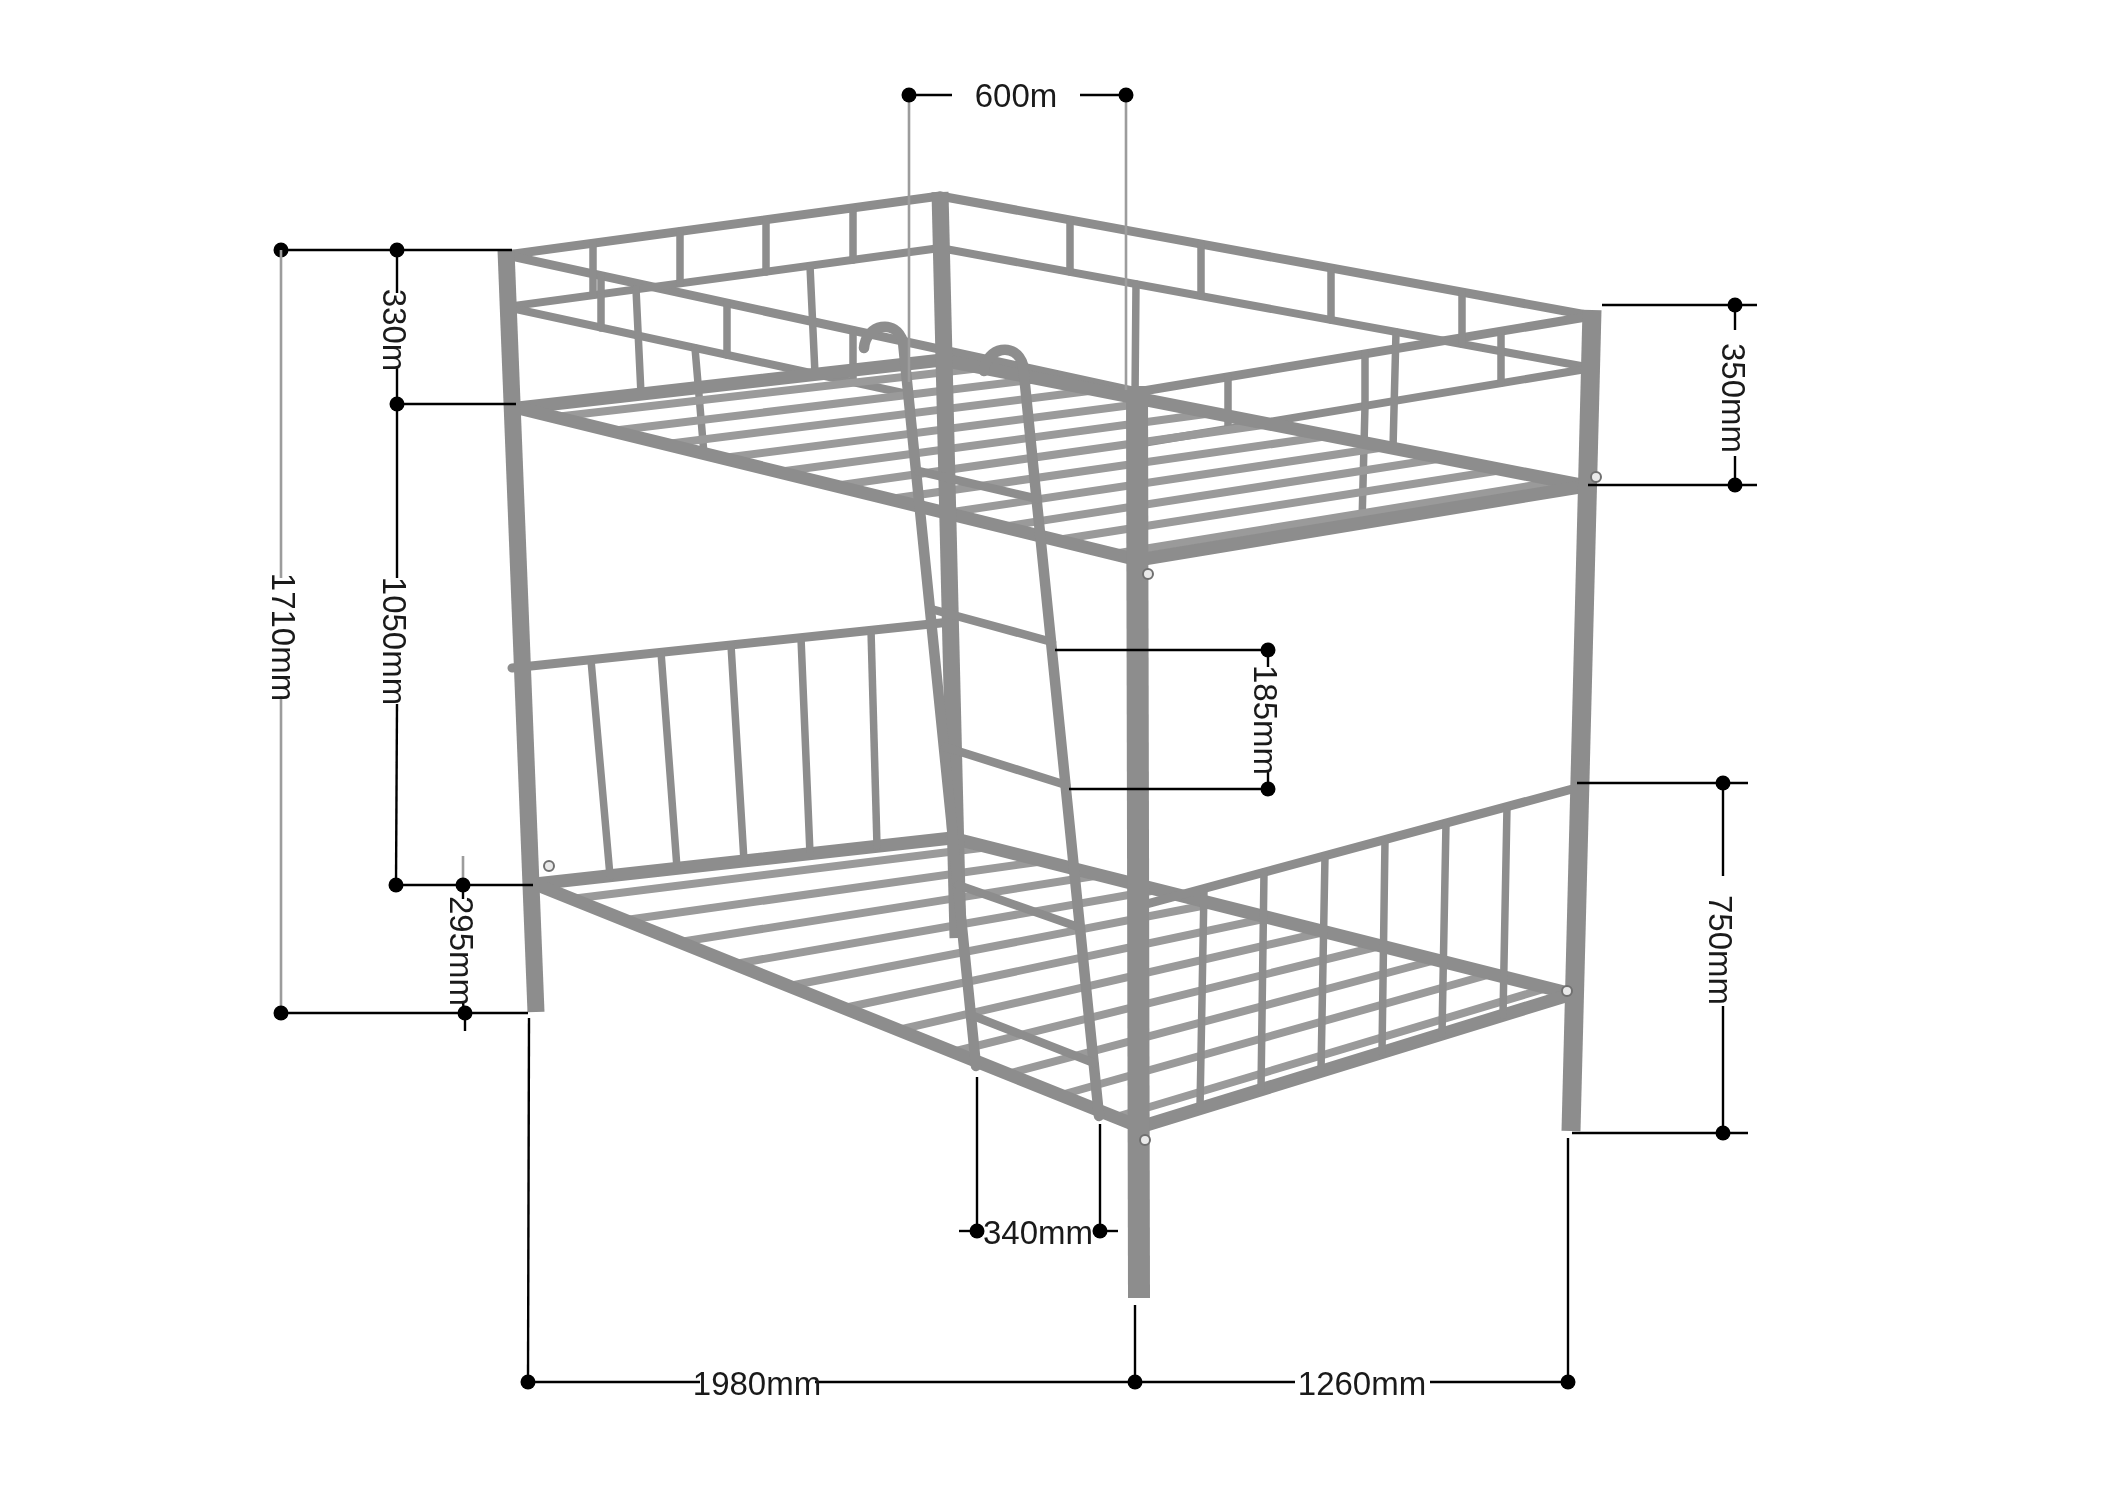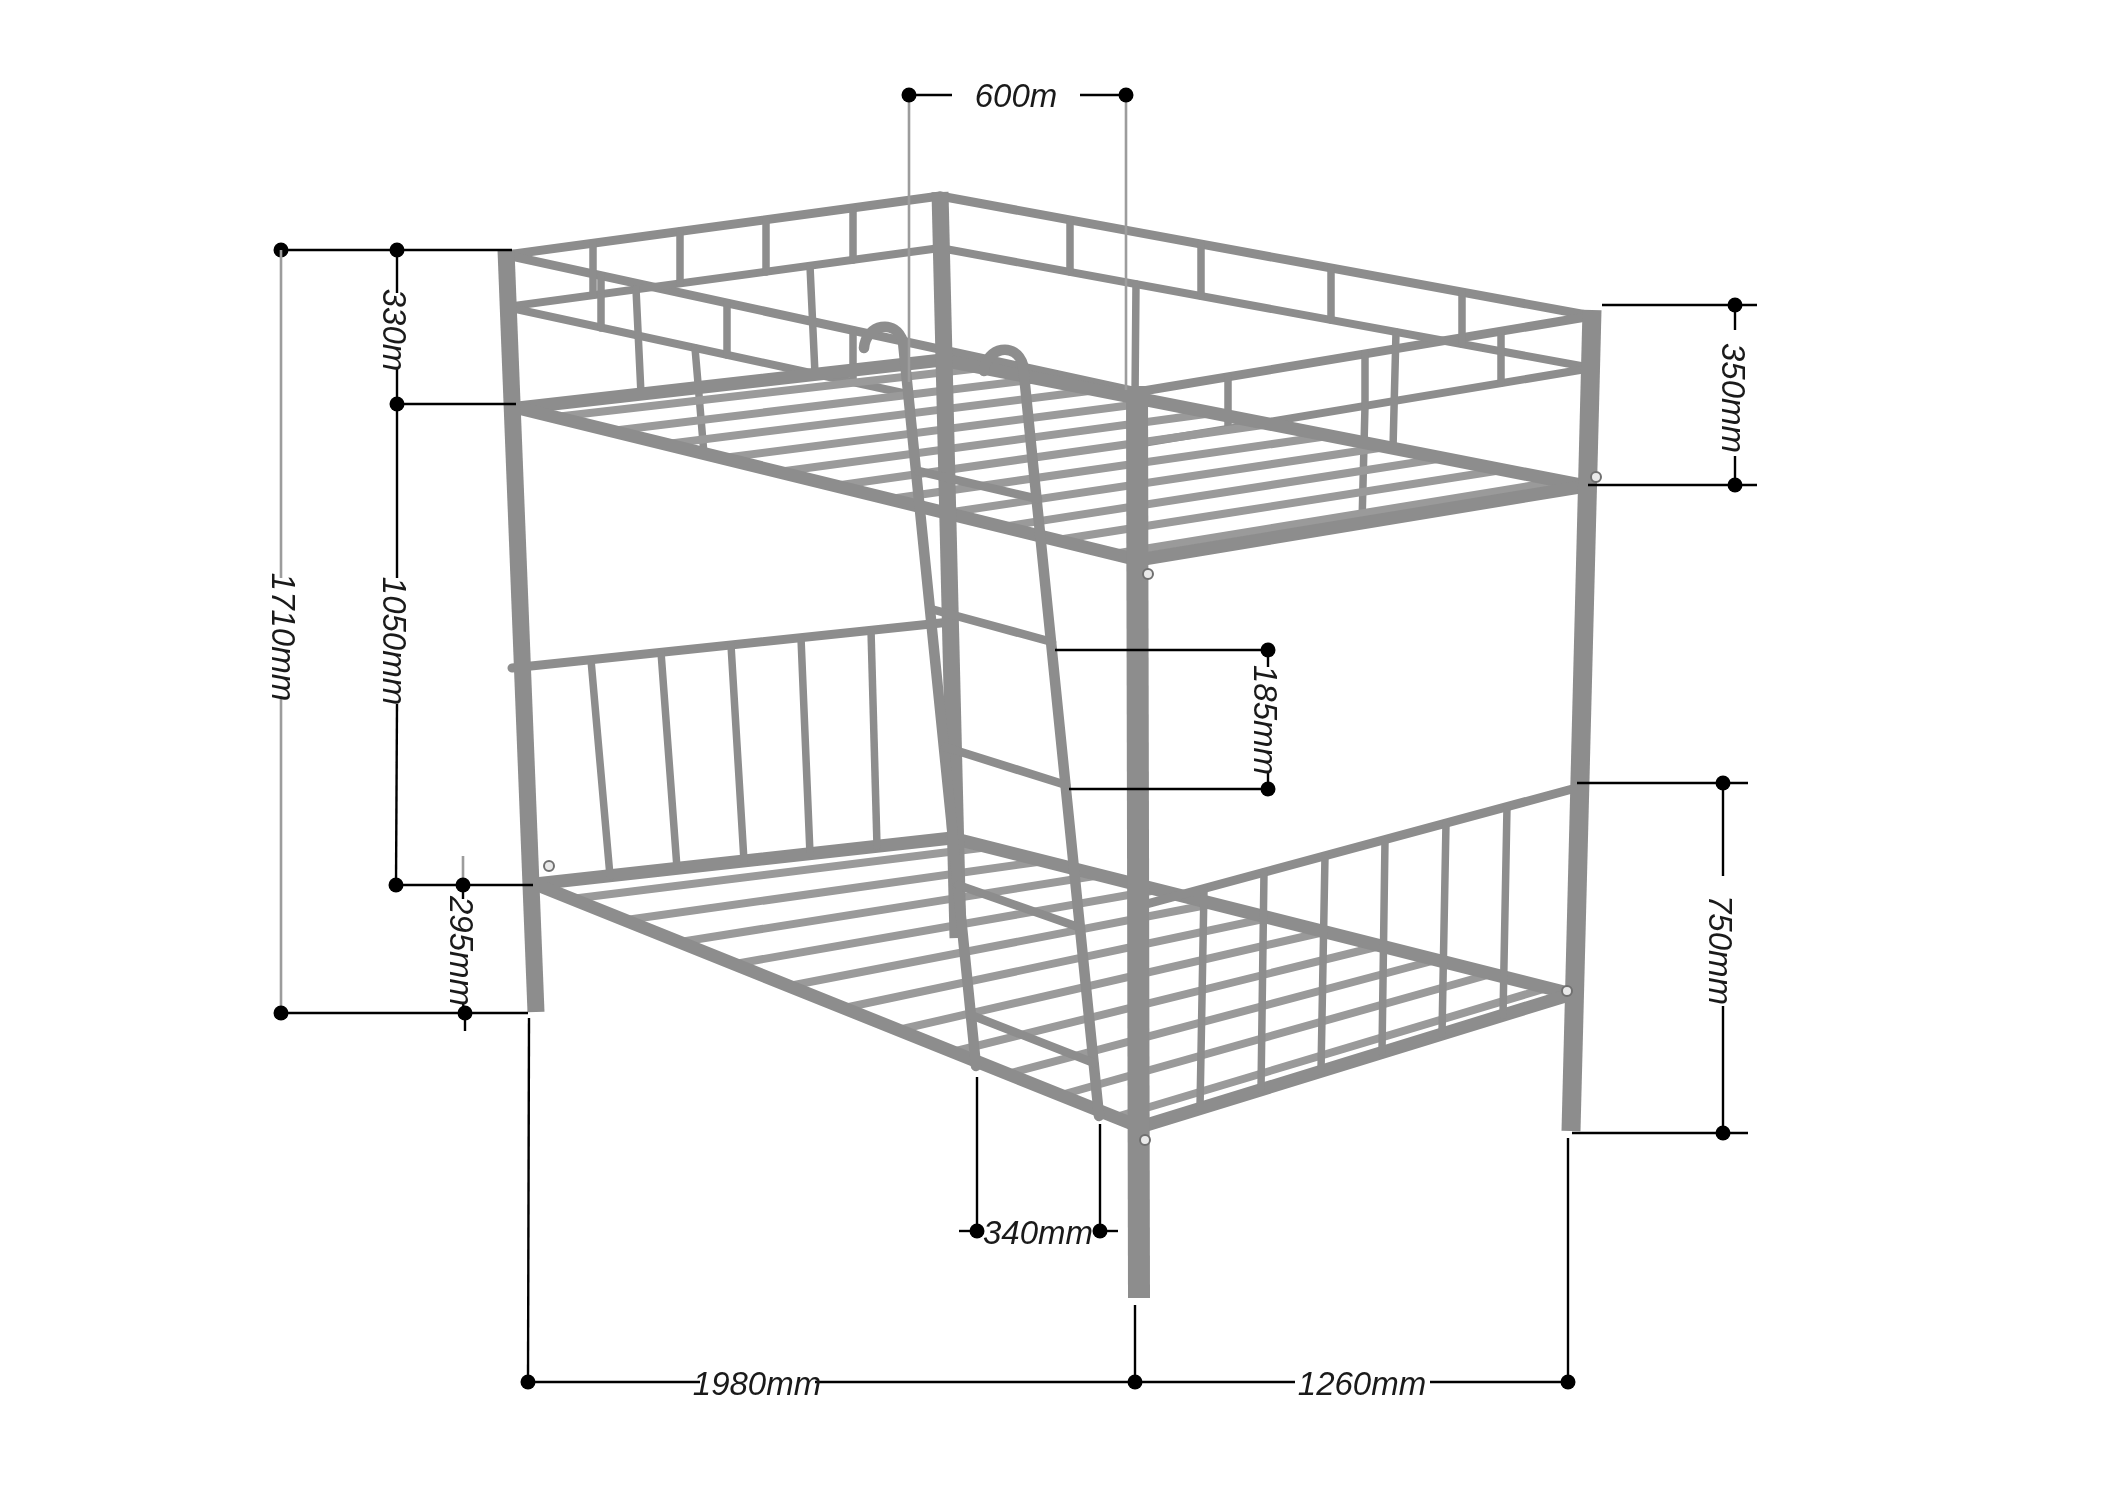--- a/index.html
+++ b/index.html
@@ -4,21 +4,21 @@
 <style>
   :root{
     --background:#ffffff;
     --frame:#8d8d8d;
     --frame_light:#9a9a9a;
     --dimension:#000000;
     --extension:#9c9c9c;
     --text:#1a1a1a;
   }
   html,body{margin:0;padding:0;background:var(--background);}
-  .canvas{position:relative;width:2102px;height:1500px;background:var(--background);overflow:hidden;font-style:italic;}
+  .canvas{position:relative;width:2102px;height:1500px;background:var(--background);overflow:hidden;}
   svg{display:block;}
   .dim{stroke:var(--dimension);stroke-width:2.4;fill:none;}
   .ext{stroke:var(--extension);stroke-width:2.6;fill:none;}
   .dot{fill:var(--dimension);stroke:none;}
   .rail{stroke:var(--frame);stroke-width:9;fill:none;stroke-linecap:round;}
   .rail2{stroke:var(--frame);stroke-width:8;fill:none;stroke-linecap:round;}
   .plat{stroke:var(--frame);stroke-width:13;fill:none;stroke-linecap:round;}
   .post{stroke:var(--frame);stroke-width:17;fill:none;stroke-linecap:butt;}
   .slat{stroke:var(--frame_light);stroke-width:8;fill:none;stroke-linecap:butt;}
   .bar{stroke:var(--frame);stroke-width:7.5;fill:none;stroke-linecap:round;}

